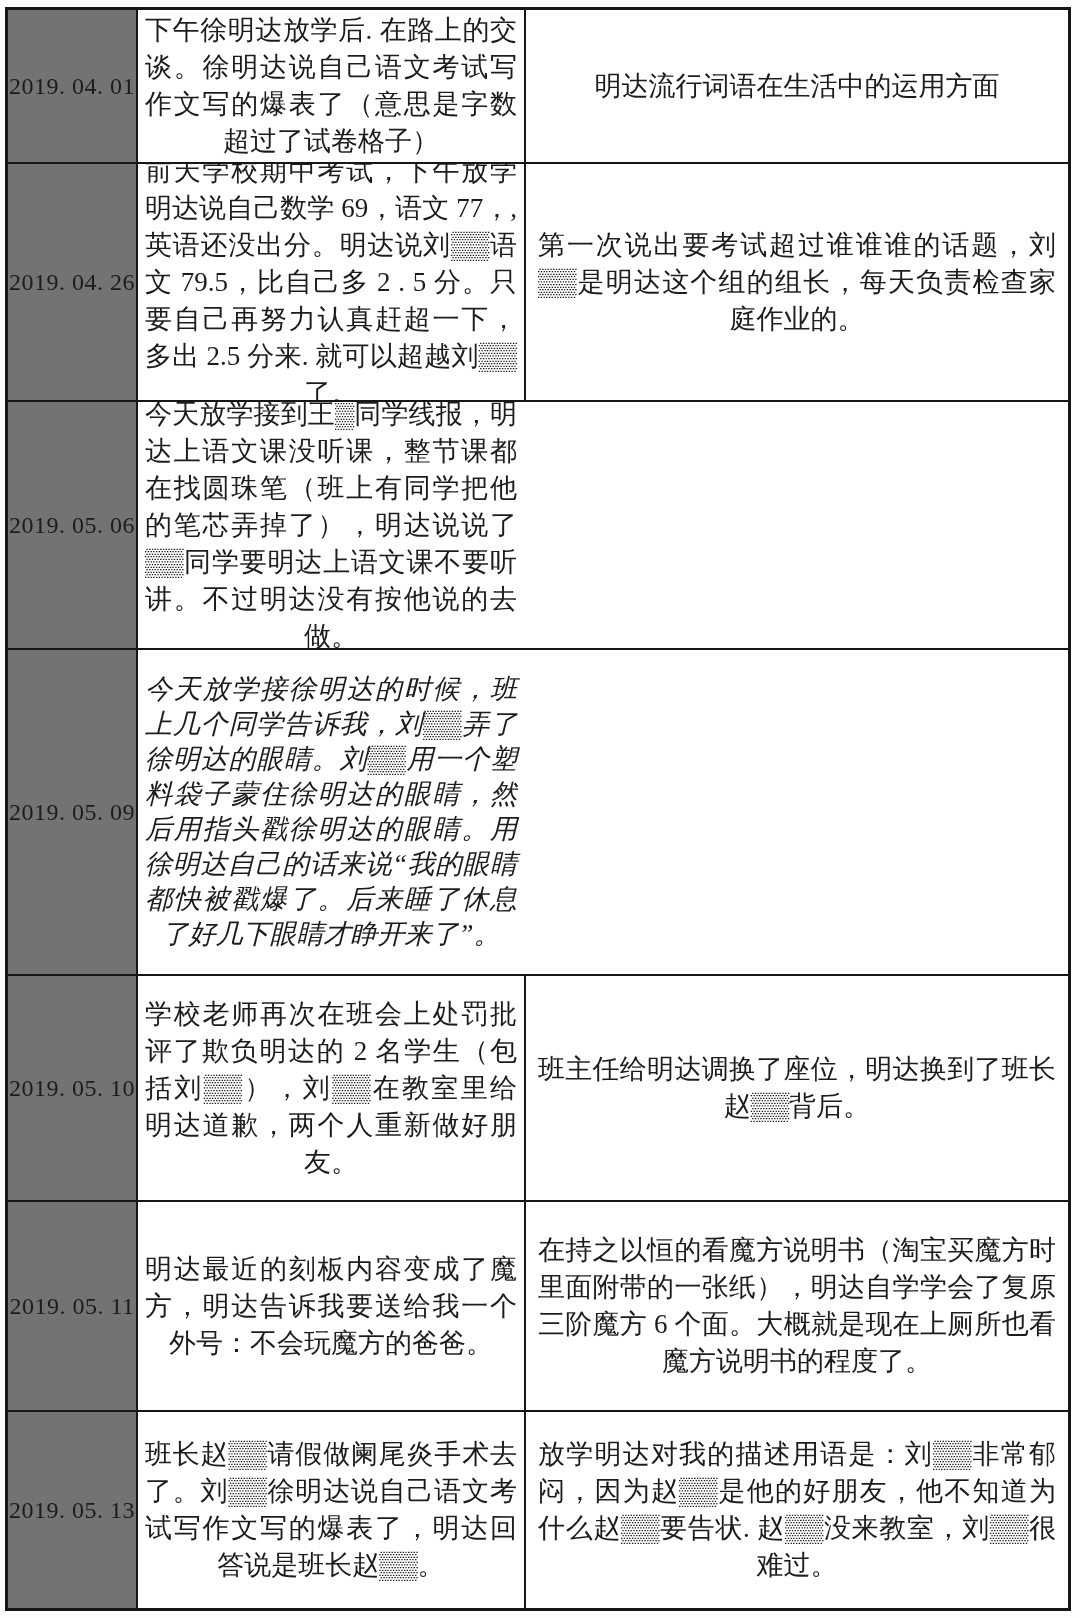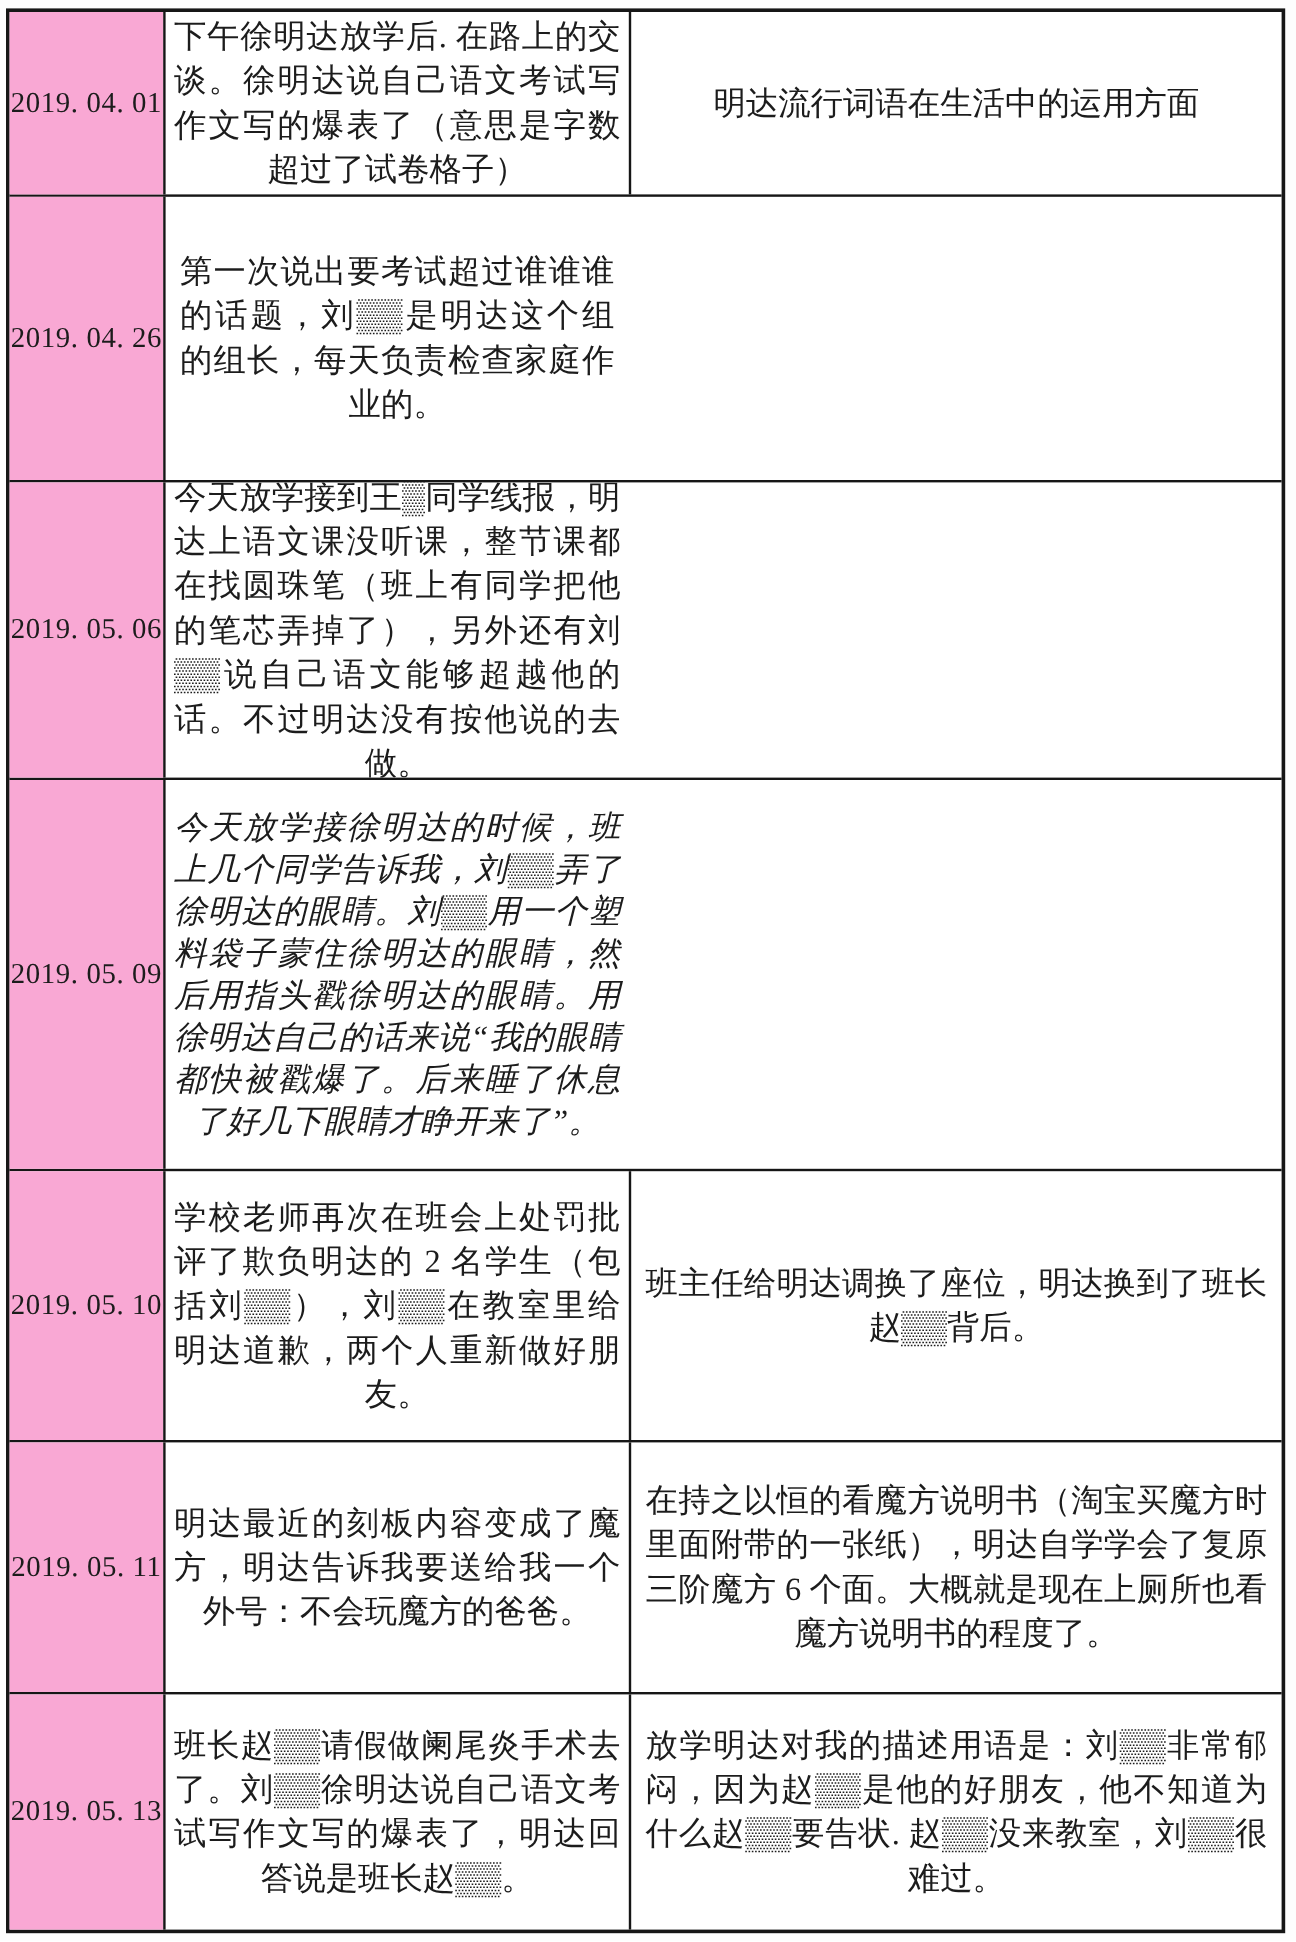--- a/index.html
+++ b/index.html
@@ -34,21 +34,21 @@
   .row + .row { border-top: 2px solid #161616; }
   .cell {
     box-sizing: border-box;
     display: flex;
     flex-direction: column;
     justify-content: center;
     overflow: hidden;
   }
   .cell + .cell { border-left: 2px solid #161616; }
   .date-cell {
-    background: #f9a8d4;
+    background: #737373;
     align-items: center;
     font-size: 24px;
     letter-spacing: 0.5px;
     white-space: nowrap;
     text-align: center;
   }
   .text-cell {
     font-size: 27px;
     line-height: 37px;
     padding: 0 7px;
@@ -75,26 +75,27 @@
   <div class="obs-table">
 
     <div class="row r0">
       <div class="cell date-cell">2019. 04. 01</div>
       <div class="cell text-cell">下午徐明达放学后. 在路上的交谈。徐明达说自己语文考试写作文写的爆表了（意思是字数超过了试卷格子）</div>
       <div class="cell text-cell comment-cell">明达流行词语在生活中的运用方面</div>
     </div>
 
     <div class="row r1">
       <div class="cell date-cell">2019. 04. 26</div>
+      <div class="cell text-cell">前天学校期中考试，下午放学明达说自己数学 69，语文 77，,英语还没出分。明达说刘▒▒语文 79.5，比自己多 2 . 5 分。只要自己再努力认真赶超一下，多出 2.5 分来. 就可以超越刘▒▒了。</div>
       <div class="cell text-cell comment-cell">第一次说出要考试超过谁谁谁的话题，刘▒▒是明达这个组的组长，每天负责检查家庭作业的。</div>
     </div>
 
     <div class="row r2">
       <div class="cell date-cell">2019. 05. 06</div>
-      <div class="cell text-cell">今天放学接到王▒同学线报，明达上语文课没听课，整节课都在找圆珠笔（班上有同学把他的笔芯弄掉了），另外还有刘▒▒说自己语文能够超越他的话。不过明达没有按他说的去做。</div>
+      <div class="cell text-cell">今天放学接到王▒同学线报，明达上语文课没听课，整节课都在找圆珠笔（班上有同学把他的笔芯弄掉了），明达说说了▒▒同学要明达上语文课不要听讲。不过明达没有按他说的去做。</div>
     </div>
 
     <div class="row r3">
       <div class="cell date-cell">2019. 05. 09</div>
       <div class="cell text-cell">今天放学接徐明达的时候，班上几个同学告诉我，刘▒▒弄了徐明达的眼睛。刘▒▒用一个塑料袋子蒙住徐明达的眼睛，然后用指头戳徐明达的眼睛。用徐明达自己的话来说“我的眼睛都快被戳爆了。后来睡了休息了好几下眼睛才睁开来了”。</div>
     </div>
 
     <div class="row r4">
       <div class="cell date-cell">2019. 05. 10</div>
       <div class="cell text-cell">学校老师再次在班会上处罚批评了欺负明达的 2 名学生（包括刘▒▒），刘▒▒在教室里给明达道歉，两个人重新做好朋友。</div>

